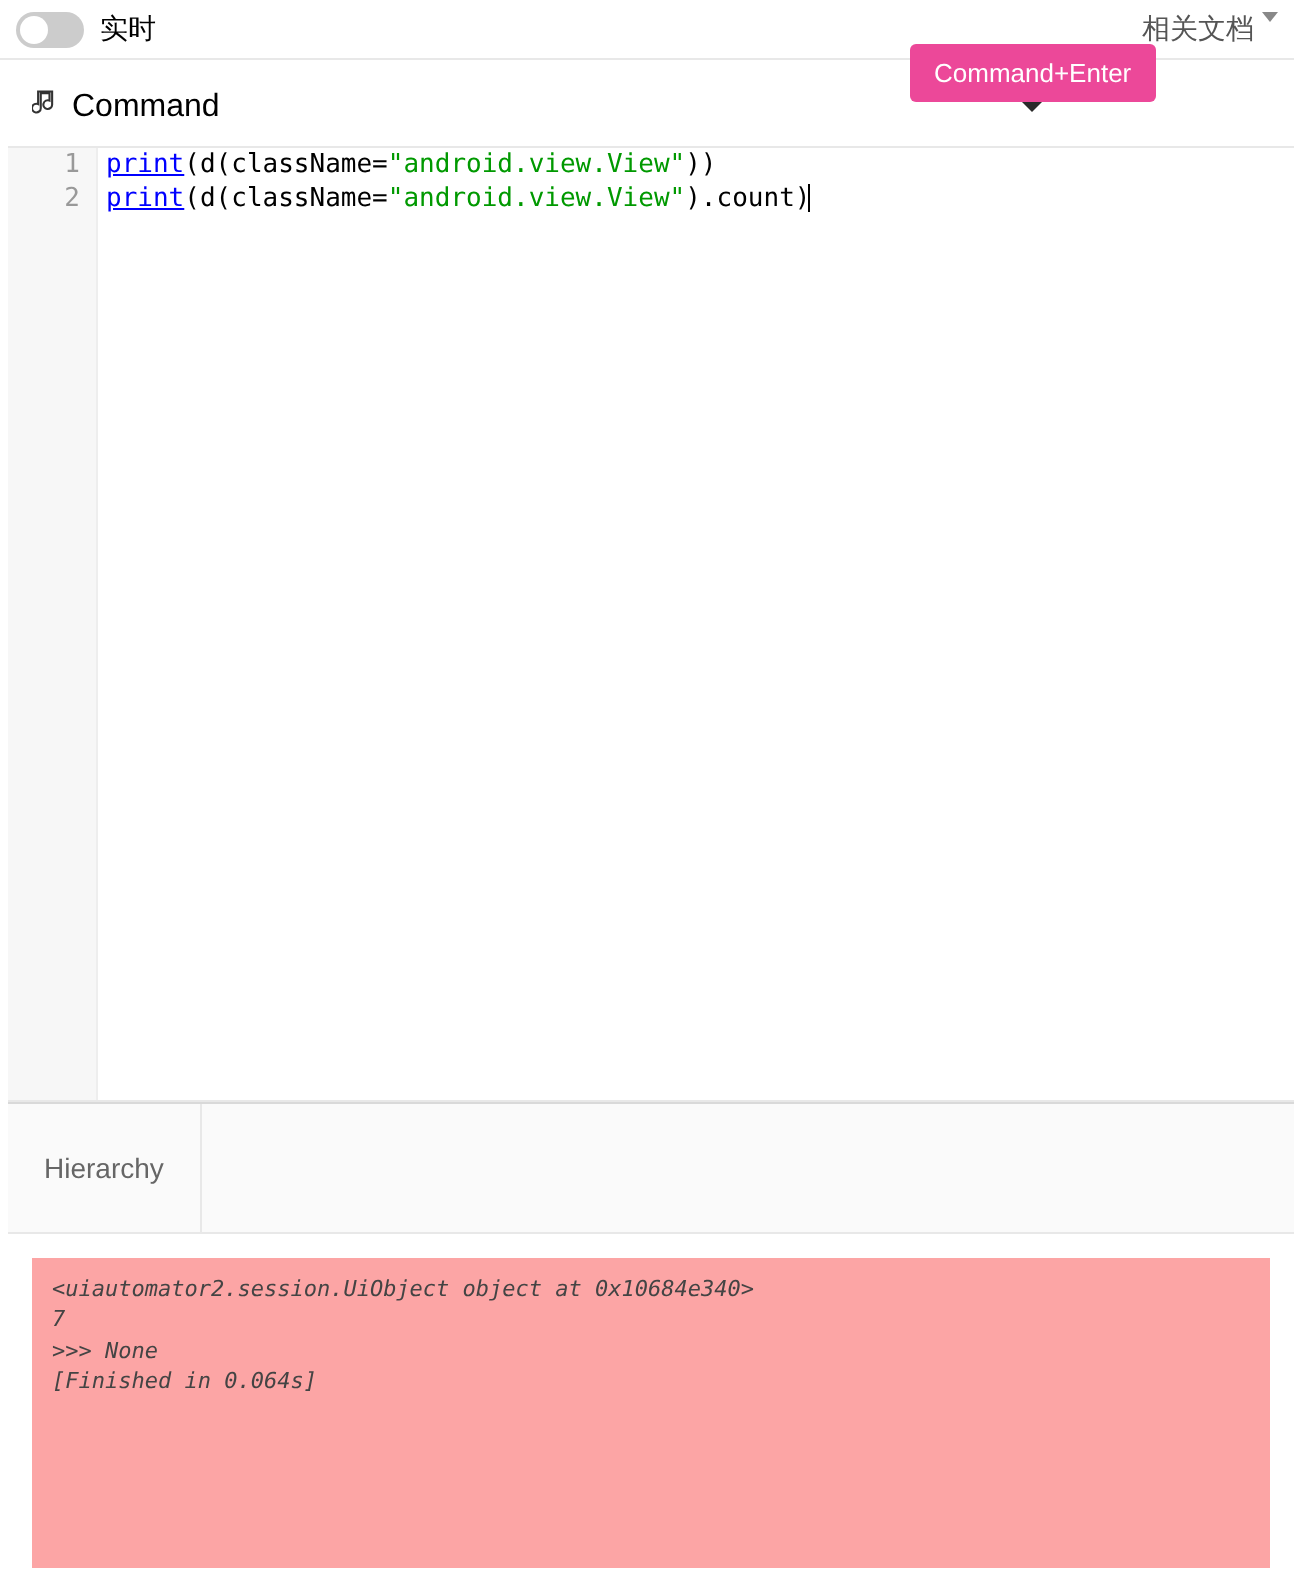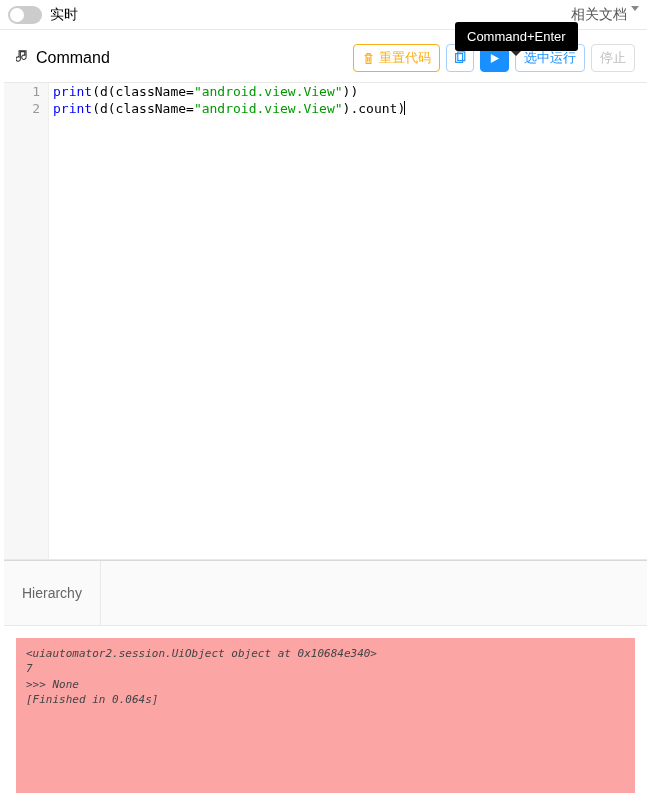--- a/index.html
+++ b/index.html
@@ -62,21 +62,21 @@
       border-top: 5px solid #888;
     }
     
     .main-area {
       padding: 4px 0 0 4px;
     }
     .tooltip {
       position: absolute;
       left: 455px;
       top: 22px;
-      background: #000000;
+      background: #ec4899;
       color: #fff;
       padding: 7px 12px;
       border-radius: 3px;
       font-size: 13px;
       z-index: 100;
     }
     .tooltip::after {
       content: "";
       position: absolute;
       bottom: -5px;
@@ -190,21 +190,21 @@
       height: 17px;
     }
     .active-line {
       background: #f0f0f0;
       position: absolute;
       left: 0;
       right: 0;
       height: 17px;
       z-index: -1;
     }
-    .tok-kw { color: #0000ff; }
+    .tok-kw { color: #0000ff; text-decoration: underline; }
     .tok-str { color: #009900; }
     .cursor {
       display: inline-block;
       width: 1px;
       height: 14px;
       background: #000;
       vertical-align: text-top;
       margin-left: -1px;
     }
 
@@ -264,45 +264,20 @@
 
   <div class="coding-header">
     <div class="coding-title">
       <span class="music-icon">
         <svg viewBox="0 0 16 16">
             <path d="M5 3v8.5a2.5 2.5 0 1 1-1.5-2.3V2h8v7.5a2.5 2.5 0 1 1-1.5-2.3V3H5z" fill="none" stroke="#333" stroke-width="1.2"></path>
           </svg>
       </span>
       <span>Command</span>
     </div>
-    <div class="toolbar">
-      <button class="btn btn-reset">
-        <svg viewBox="0 0 16 16">
-            <path d="M3 4h10M6 4V2h4v2M5 4v10h6V4M7 6v6M9 6v6" stroke="#faad14" stroke-width="1.3" fill="none"></path>
-          </svg>
-        <span>重置代码</span>
-      </button>
-      <button class="btn btn-icon">
-        <svg viewBox="0 0 16 16">
-            <rect x="3" y="3" width="8" height="10" stroke="#1890ff" stroke-width="1.3" fill="none"></rect>
-            <rect x="5.5" y="1" width="8" height="10" stroke="#1890ff" stroke-width="1.3" fill="none"></rect>
-          </svg>
-      </button>
-      <button class="btn btn-play">
-        <svg viewBox="0 0 12 12">
-            <path d="M2 1l9 5-9 5z"></path>
-          </svg>
-      </button>
-      <button class="btn btn-run-sel">
-        <span>选中运行</span>
-      </button>
-      <button class="btn btn-stop">
-        <span>停止</span>
-      </button>
-    </div>
   </div>
 
   <div class="editor">
     <div class="gutter">
         <div>1</div>
         <div>2</div>
       </div>
     <div class="code"><div class="code-line"><span class="tok-kw">print</span><span>(d(className=</span><span class="tok-str">"android.view.View"</span><span>))</span></div><div class="active-line" style="top: 17px;"></div><div class="code-line"><span class="tok-kw">print</span><span>(d(className=</span><span class="tok-str">"android.view.View"</span><span>).count)</span><span class="cursor"></span></div></div>
   </div>
 

